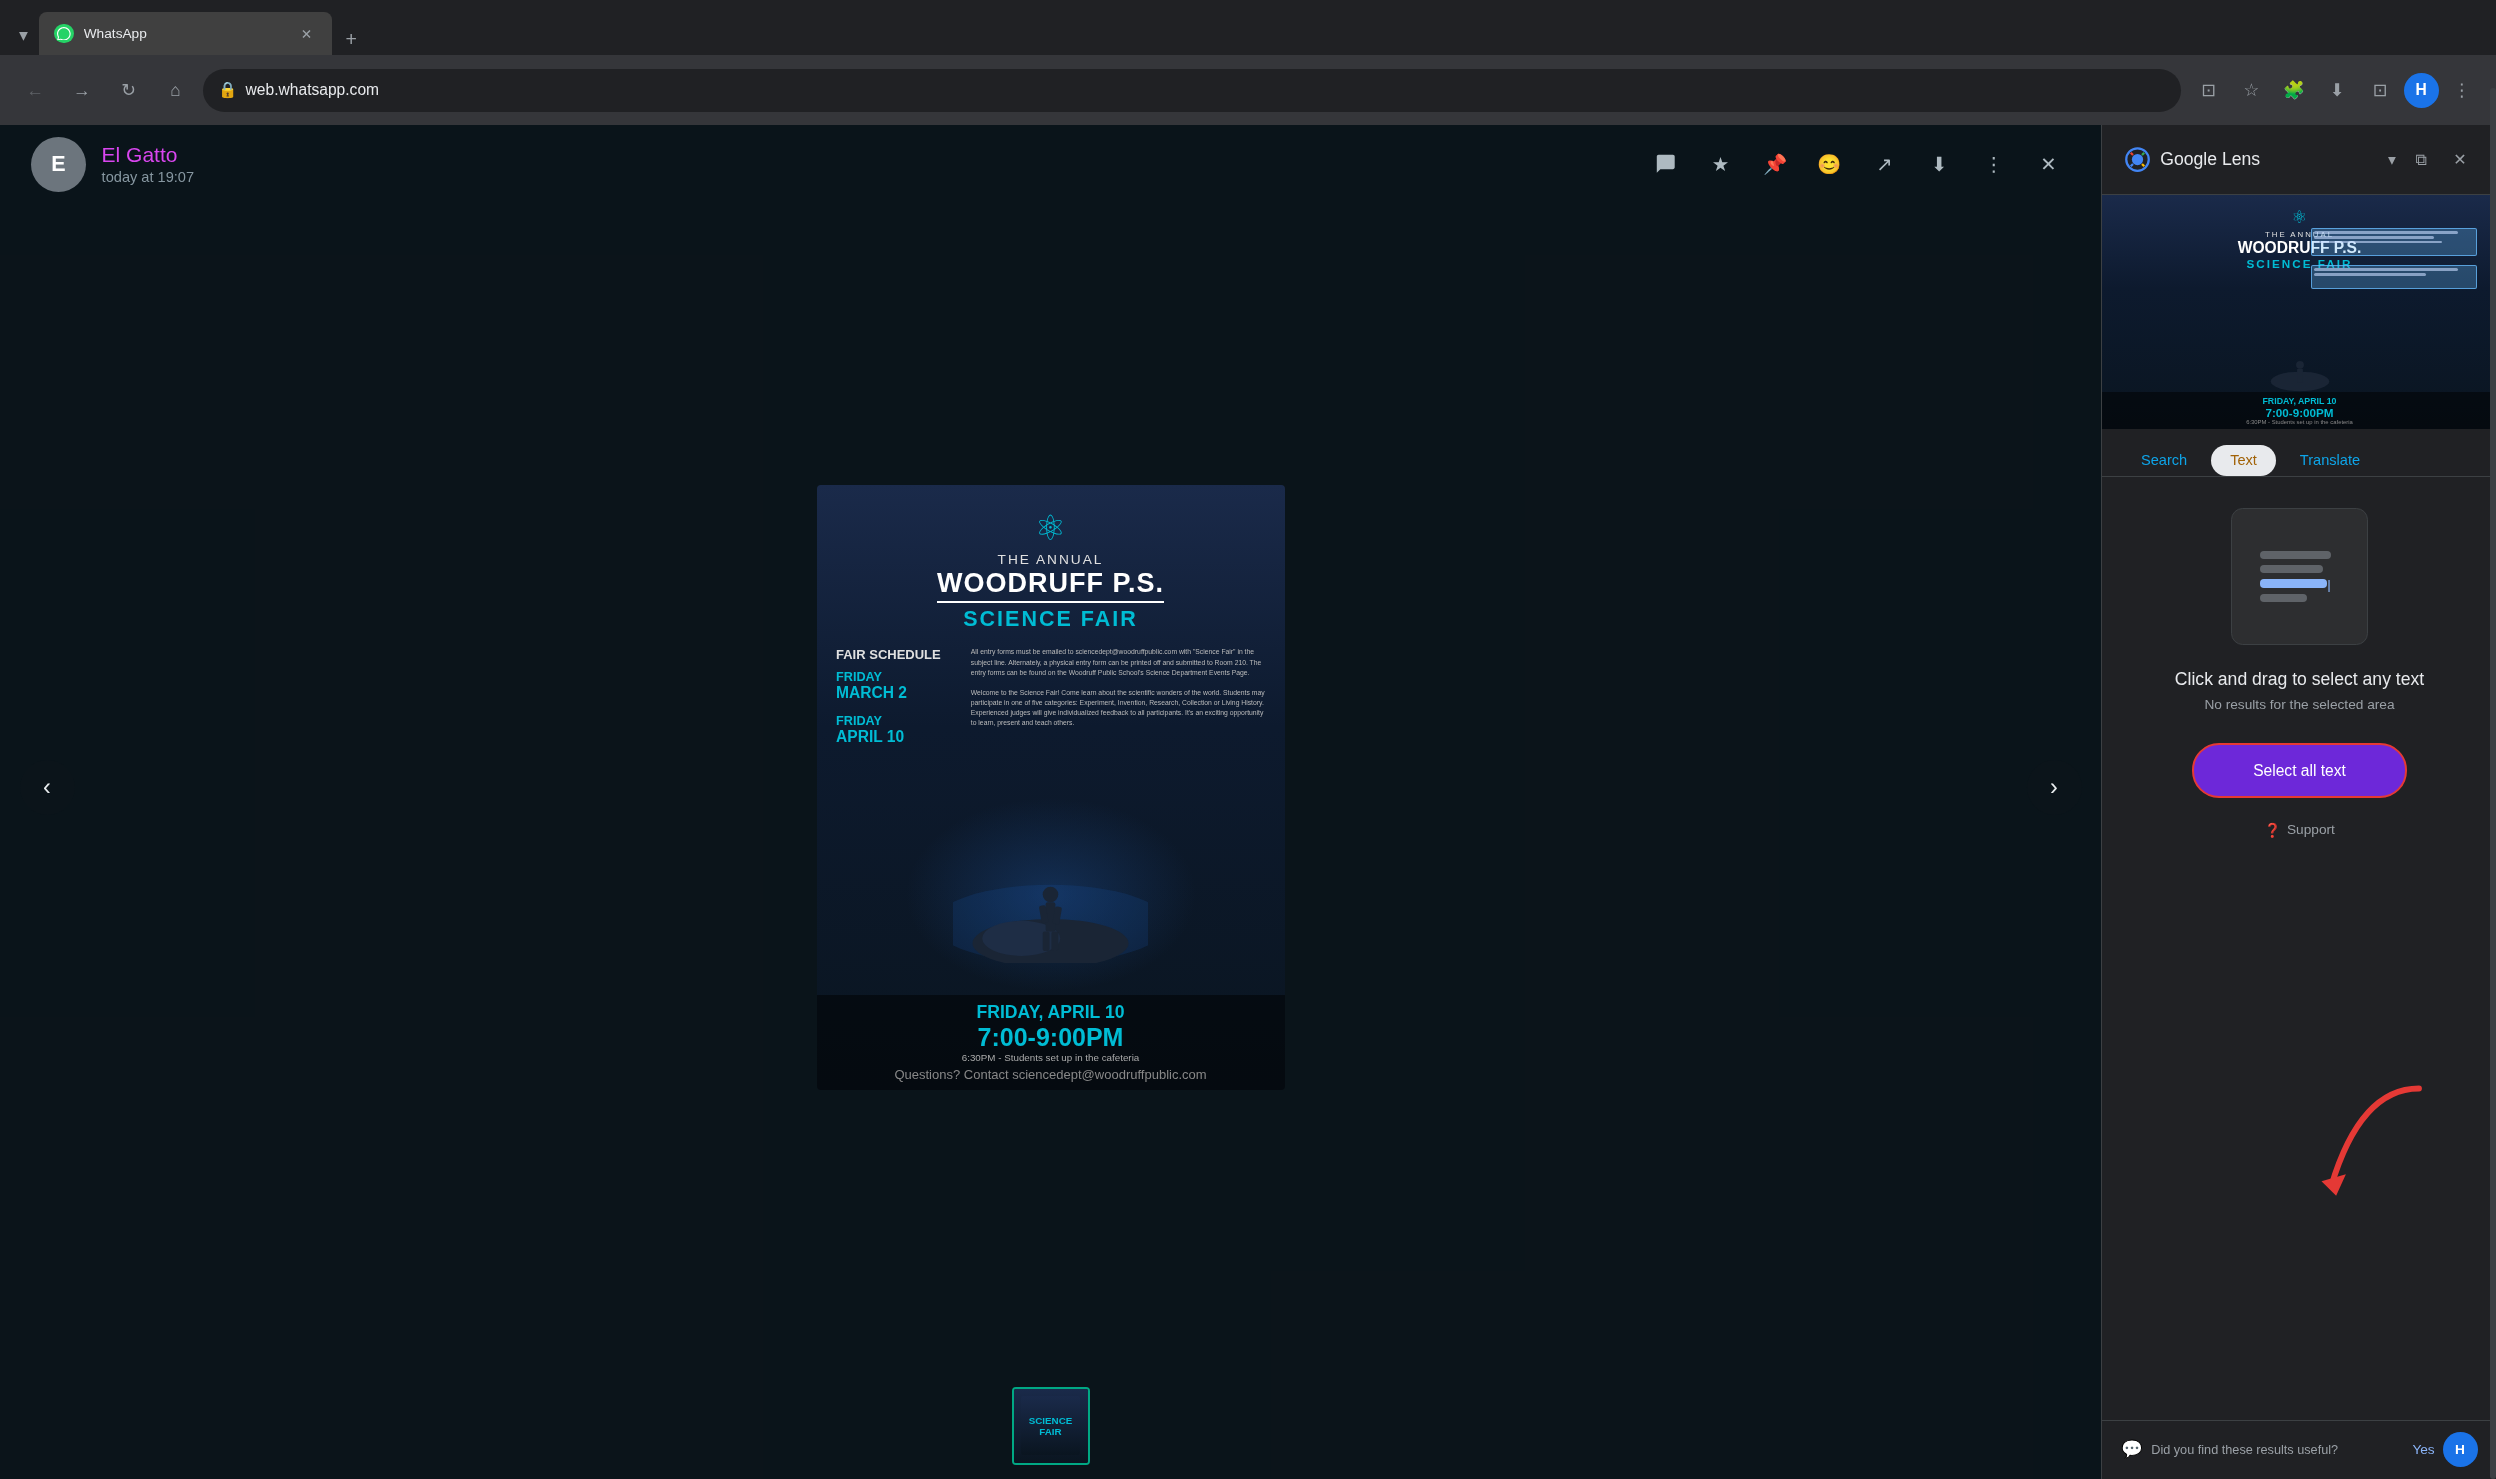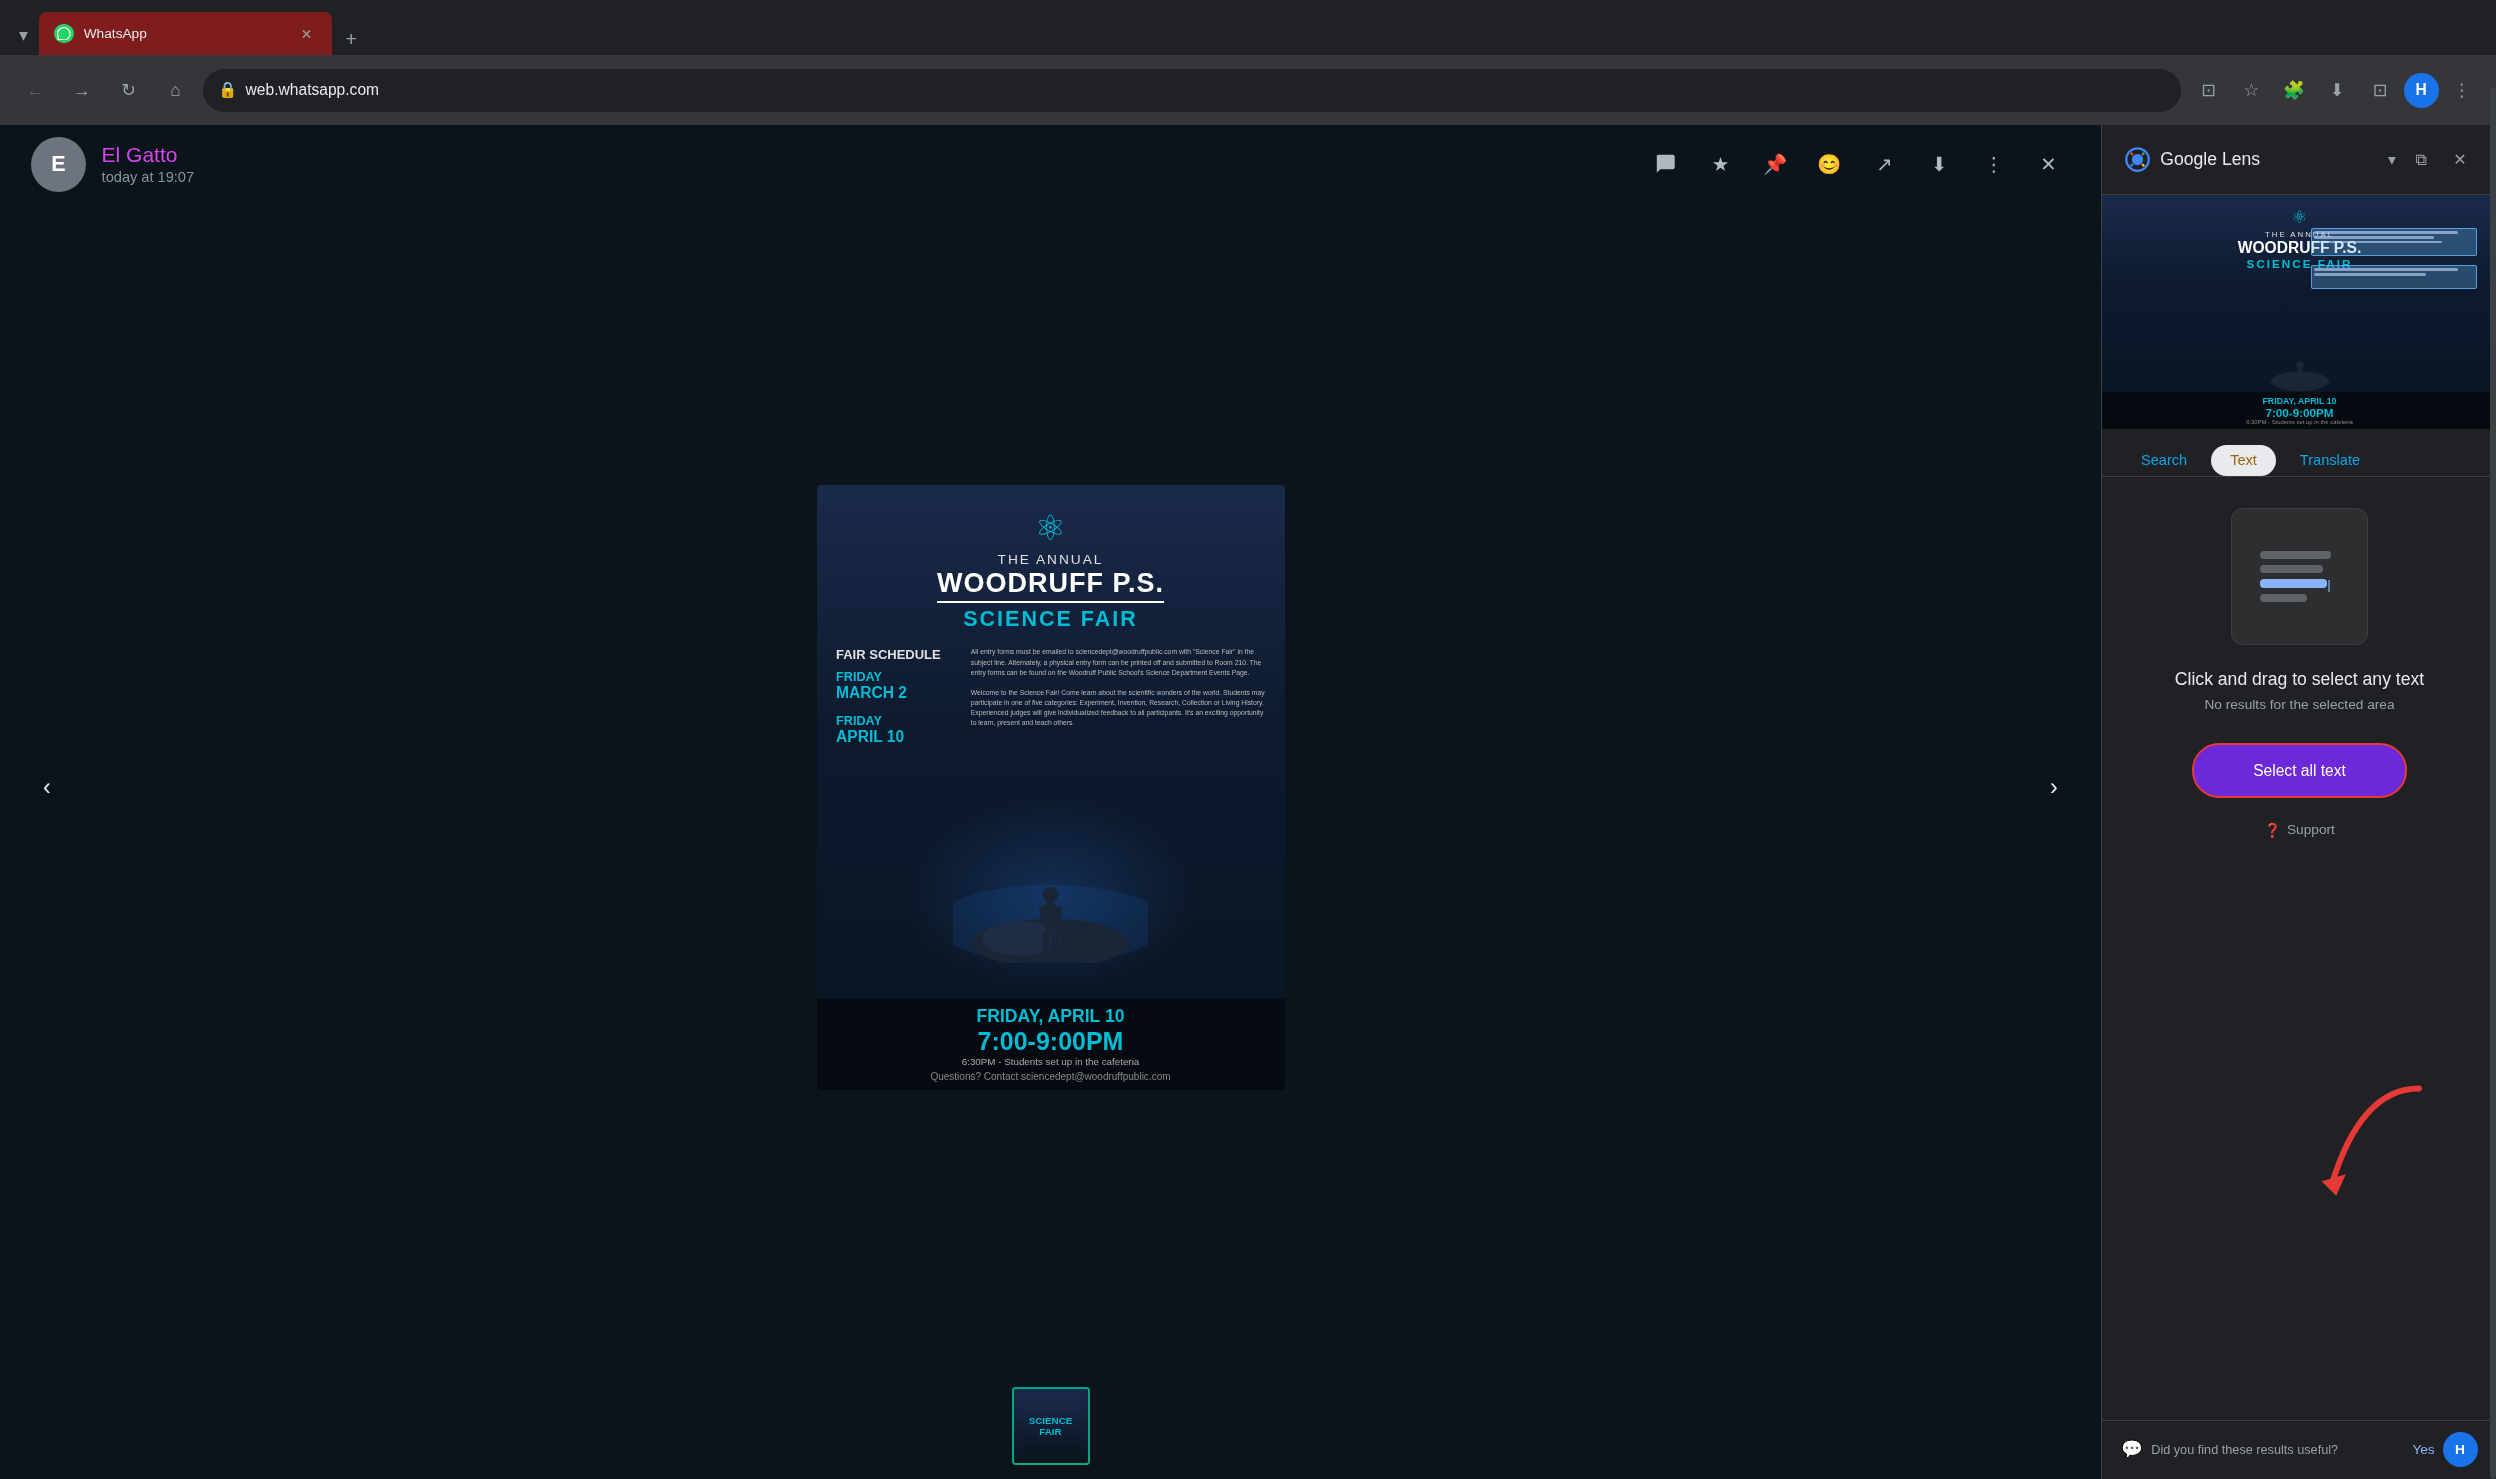--- a/index.html
+++ b/index.html
@@ -4,21 +4,21 @@
   <style>
     * { margin: 0; padding: 0; box-sizing: border-box; }
     body { width: 2497px; height: 1479px; overflow: hidden; font-family: 'Segoe UI', Arial, sans-serif; background: #202124; }
 
     
     .browser-frame { width: 100%; height: 100%; display: flex; flex-direction: column; }
 
     .tab-bar { height: 55px; background: #202124; display: flex; align-items: flex-end; padding: 0 7.8px; }
     .tab-spacer { width: 31px; height: 39px; display: flex; align-items: center; justify-content: center; }
     .tab { height: 43px; background: #35363a; border-radius: 7.8px 7.8px 0 0; display: flex; align-items: center; padding: 0 15.6px; min-width: 293px; max-width: 468px; gap: 9.8px; position: relative; }
-    .tab.active { background: #7f1d1d; }
+    .tab.active { background: #404040; }
     .tab-favicon { width: 19.5px; height: 19.5px; background: #25d366; border-radius: 50%; display: flex; align-items: center; justify-content: center; font-size: 11.7px; }
     .tab-title { color: #e8eaed; font-size: 13.7px; flex: 1; white-space: nowrap; overflow: hidden; text-overflow: ellipsis; }
     .tab-close { width: 19.5px; height: 19.5px; border-radius: 50%; display: flex; align-items: center; justify-content: center; color: #9aa0a6; font-size: 13.7px; cursor: pointer; }
     .new-tab-btn { width: 31px; height: 31px; border-radius: 50%; display: flex; align-items: center; justify-content: center; color: #9aa0a6; font-size: 19.5px; cursor: pointer; margin-left: 3.9px; }
 
     .toolbar { height: 70px; background: #35363a; display: flex; align-items: center; padding: 0 15.6px; gap: 7.8px; }
     .nav-btn { width: 39px; height: 39px; border-radius: 50%; display: flex; align-items: center; justify-content: center; color: #9aa0a6; font-size: 17.6px; cursor: pointer; }
     .nav-btn.disabled { opacity: 0.4; cursor: default; }
     .address-bar { flex: 1; height: 43px; background: #202124; border-radius: 21.5px; display: flex; align-items: center; padding: 0 15.6px; gap: 7.8px; }
     .address-text { color: #e8eaed; font-size: 15.6px; flex: 1; }
@@ -222,21 +222,21 @@
                 <rect x="105" y="122" width="7" height="18" fill="#1a2535" rx="2" transform="rotate(10 105 122)"></rect>
                 <rect x="92" y="148" width="7" height="20" fill="#1a2535" rx="2"></rect>
                 <rect x="101" y="148" width="7" height="20" fill="#1a2535" rx="2"></rect>
               </svg>
             </div>
 
             <div class="poster-bottom-section">
               <div class="poster-friday-big">FRIDAY, APRIL 10</div>
               <div class="poster-time-big">7:00-9:00PM</div>
               <div class="poster-setup">6:30PM - Students set up in the cafeteria</div>
-              <div style="color:#888;font-size:10px;margin-top:3.9px;">
+              <div style="color:#888;font-size:13px;margin-top:3.9px;">
                 <span>Questions? Contact</span>
                 <span>sciencedept@woodruffpublic.com</span>
               </div>
             </div>
           </div>
 
           <div class="nav-arrow right">›</div>
         </div>
 
         <div class="image-thumbnails">

